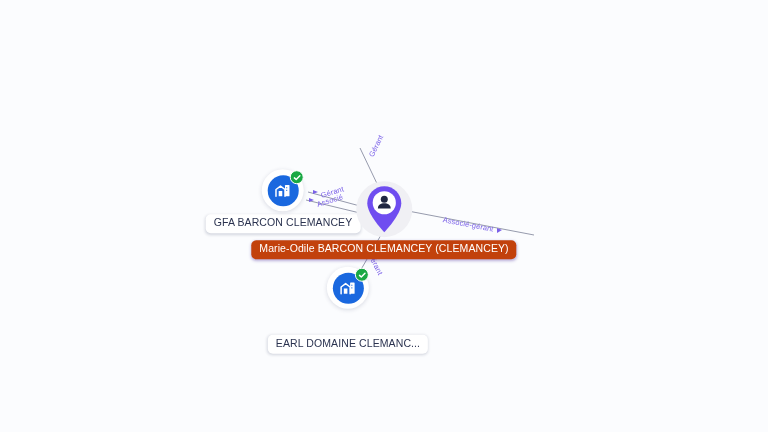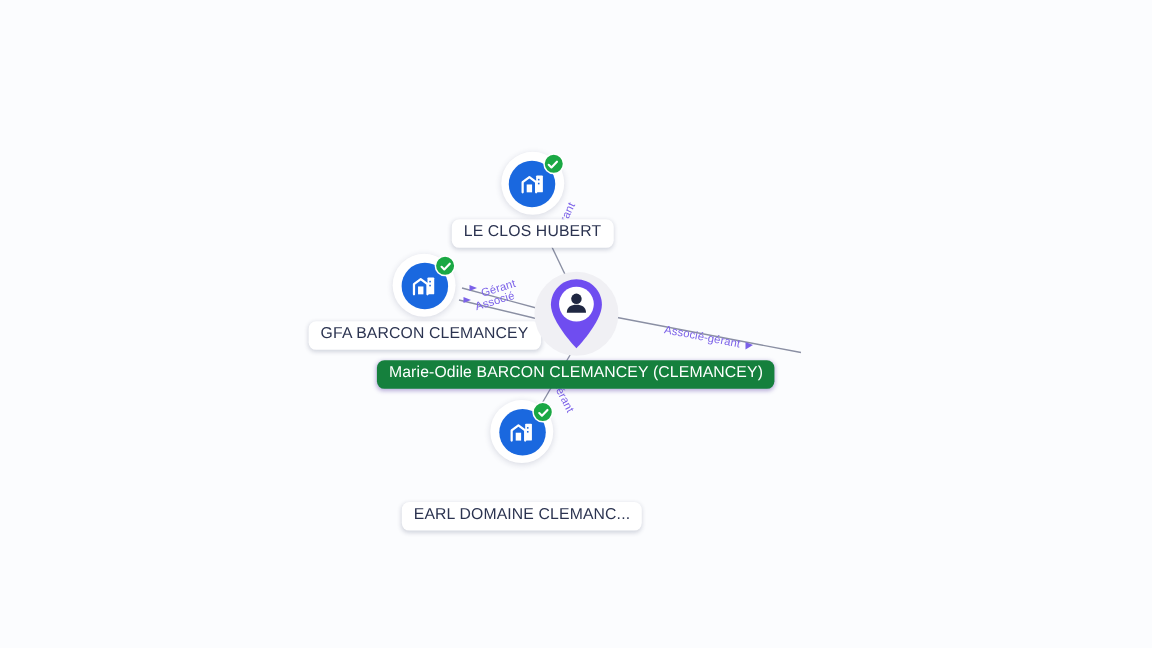--- a/index.html
+++ b/index.html
@@ -107,21 +107,21 @@
     color: #2b3350;
     font-size: 10.5px;
     letter-spacing: 0.1px;
     white-space: nowrap;
     padding: 3px 8px 4px 8px;
     border-radius: 5px;
     box-shadow: 0 1px 3px rgba(30, 40, 80, 0.18);
     line-height: 1.1;
   }
   .node-label.selected {
-    background: #15803d;
+    background: #c2410c;
     color: #ffffff;
     box-shadow: 0 1px 3px rgba(60, 30, 150, 0.35);
   }
 
   
   .edge-label {
     position: absolute;
     color: #7b61e8;
     font-size: 7.5px;
     white-space: nowrap;
@@ -158,39 +158,20 @@
   <div class="edge-label" style="left:371px; top:152px; transform: rotate(-64deg);">Gérant</div>
 
   <div class="edge-label" style="left:321px; top:191px; transform: rotate(-17deg);">Gérant</div>
 
   <div class="edge-label" style="left:317px; top:200px; transform: rotate(-17deg);">Associé</div>
 
   <div class="edge-label" style="left:443px; top:215px; transform: rotate(11deg);">Associé-gérant</div>
 
   <div class="edge-label" style="left:370px; top:249px; transform: rotate(63deg);">Gérant</div>
 
-  <div class="node" style="left:355px; top:133px;">
-    <div class="company-marker">
-      <div class="company-disc">
-        <svg width="18" height="18" viewBox="0 0 24 24" fill="none">
-          <path d="M3 20V11l6-4.5L15 11v9" stroke="#ffffff" stroke-width="2" stroke-linejoin="round" stroke-linecap="round" fill="none"></path>
-          <rect x="15" y="5" width="6" height="15" rx="0.8" fill="#ffffff"></rect>
-          <rect x="6.6" y="13" width="4.8" height="7" fill="#ffffff"></rect>
-          <rect x="16.6" y="8" width="1.4" height="1.4" fill="#1a68df"></rect>
-          <rect x="16.6" y="11.5" width="1.4" height="1.4" fill="#1a68df"></rect>
-        </svg>
-      </div>
-      <div class="check-badge">
-        <svg width="9" height="9" viewBox="0 0 12 12">
-          <path d="M2.2 6.2 L4.6 8.5 L9.5 3.4" stroke="#ffffff" stroke-width="1.9" fill="none" stroke-linecap="round" stroke-linejoin="round"></path>
-        </svg>
-      </div>
-    </div>
-    <div class="node-label">LE CLOS HUBERT</div>
-  </div>
 
   <div class="node" style="left:283px; top:201px;">
     <div class="company-marker">
       <div class="company-disc">
         <svg width="18" height="18" viewBox="0 0 24 24" fill="none">
           <path d="M3 20V11l6-4.5L15 11v9" stroke="#ffffff" stroke-width="2" stroke-linejoin="round" stroke-linecap="round" fill="none"></path>
           <rect x="15" y="5" width="6" height="15" rx="0.8" fill="#ffffff"></rect>
           <rect x="6.6" y="13" width="4.8" height="7" fill="#ffffff"></rect>
           <rect x="16.6" y="8" width="1.4" height="1.4" fill="#1a68df"></rect>
           <rect x="16.6" y="11.5" width="1.4" height="1.4" fill="#1a68df"></rect>

